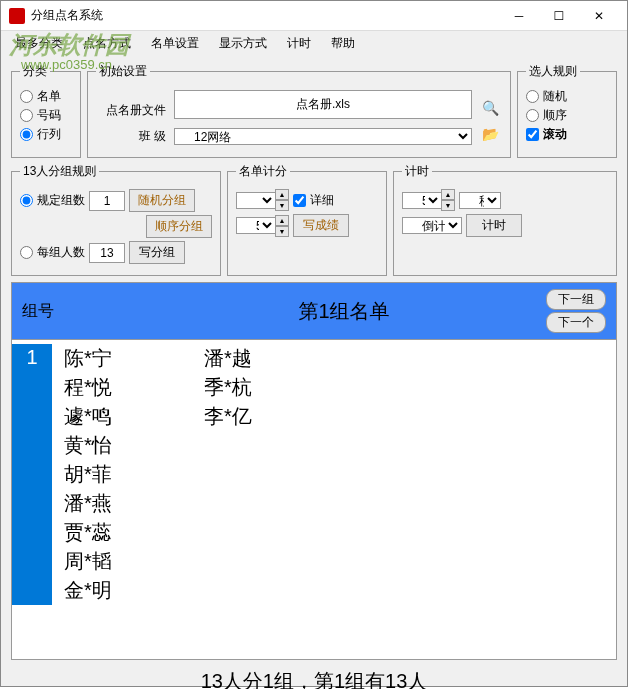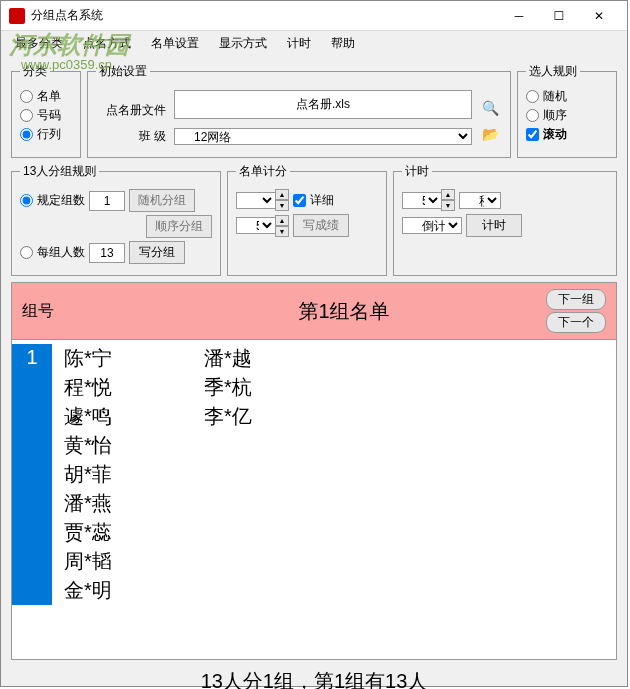--- a/index.html
+++ b/index.html
@@ -27,23 +27,23 @@
 .init-label { width: 70px; text-align: right; }
 .init-input { flex: 1; background: #fff; border: 1px solid #999; height: 29px; padding: 0 6px; text-align: center; font-size: 12px; }
 .icon-btn { width: 22px; height: 22px; display: flex; align-items: center; justify-content: center; cursor: pointer; font-size: 14px; }
 select { background: #fff; border: 1px solid #999; height: 17px; font-size: 12px; padding-left: 15px; }
 .fs-grouprule { width: 210px; }
 .fs-score { width: 160px; }
 .fs-timer { flex: 1; }
 .grp-row { display: flex; align-items: center; gap: 4px; margin: 3px 0; }
 .num-input { width: 36px; height: 20px; border: 1px solid #999; text-align: center; font-size: 12px; }
 .btn { border: 1px solid #999; background: #e8e8e8; padding: 2px 8px; font-size: 12px; cursor: pointer; min-width: 56px; }
-.btn[disabled] { color: #737373; cursor: default; }
+.btn[disabled] { color: #a16207; cursor: default; }
 .list-area { margin-top: 6px; }
-.list-header { display: flex; align-items: center; border: 1px solid #999; background: #fca5a5; padding: 6px 10px; }
+.list-header { display: flex; align-items: center; border: 1px solid #999; background: #3b82f6; padding: 6px 10px; }
 .list-header .left-label { font-size: 16px; width: 120px; }
 .list-header .center-title { flex: 1; text-align: center; font-size: 20px; }
 .list-header .right-btns { display: flex; flex-direction: column; gap: 2px; }
 .right-btns .btn { min-width: 60px; padding: 1px 8px; border-radius: 9px; }
 .list-body { border: 1px solid #999; border-top: none; background: #fff; height: 320px; overflow-y: auto; padding: 4px 0; }
 .list-row { display: flex; }
 .row-num { width: 40px; background: #0078d7; color: #fff; font-size: 20px; text-align: center; padding: 2px 0; }
 .names-col { display: flex; }
 .col { width: 140px; }
 .name-cell { font-size: 20px; padding: 1px 12px; }

